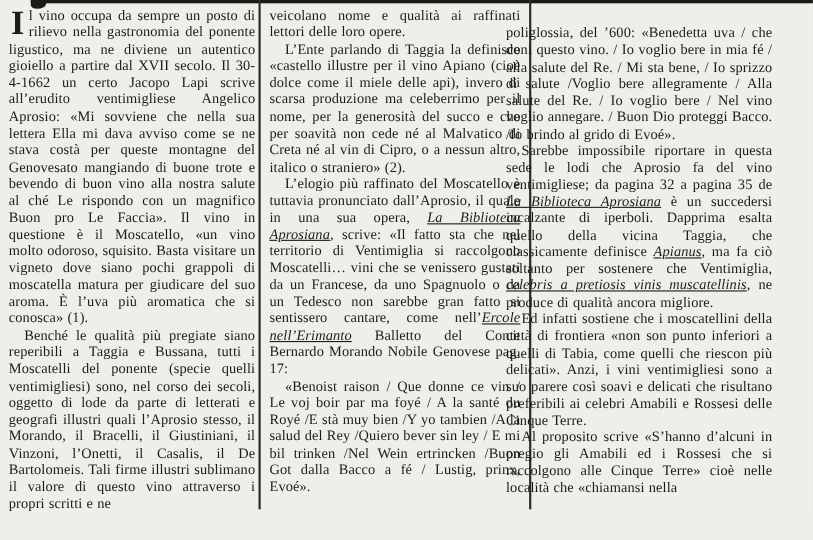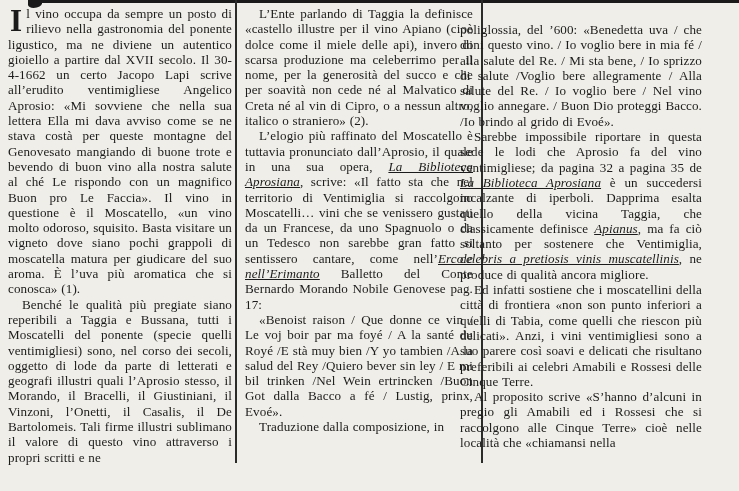--- a/index.html
+++ b/index.html
@@ -77,24 +77,24 @@
 <div class="page">
   <div class="scan-topline"></div>
   <div class="scan-topline-blob"></div>
 
   <div class="text-col col-1">
       <p class="para"><span class="dropcap">I</span><span>l vino occupa da sempre un posto di rilievo nella gastronomia del ponente ligustico, ma ne diviene un autentico gioiello a partire dal XVII secolo. Il 30-4-1662 un certo Jacopo Lapi scrive all’erudito ventimigliese Angelico Aprosio: «Mi sovviene che nella sua lettera Ella mi dava avviso come se ne stava costà per queste montagne del Genovesato mangiando di buone trote e bevendo di buon vino alla nostra salute al ché Le rispondo con un magnifico Buon pro Le Faccia». Il vino in questione è il Moscatello, «un vino molto odoroso, squisito. Basta visitare un vigneto dove siano pochi grappoli di moscatella matura per giudicare del suo aroma. È l’uva più aromatica che si conosca» (1).</span></p>
       <p class="para indent"><span>Benché le qualità più pregiate siano reperibili a Taggia e Bussana, tutti i Moscatelli del ponente (specie quelli ventimigliesi) sono, nel corso dei secoli, oggetto di lode da parte di letterati e geografi illustri quali l’Aprosio stesso, il Morando, il Bracelli, il Giustiniani, il Vinzoni, l’Onetti, il Casalis, il De Bartolomeis. Tali firme illustri sublimano il valore di questo vino attraverso i propri scritti e ne</span></p>
     </div>
   <div class="col-divider divider-1"></div>
   <div class="text-col col-2">
+      <p class="para"><span>veicolano nome e qualità ai raffinati lettori delle loro opere.</span></p>
       <p class="para indent"><span>L’Ente parlando di Taggia la definisce «castello illustre per il vino Apiano (cioè dolce come il miele delle api), invero di scarsa produzione ma celeberrimo per il nome, per la generosità del succo e che per soavità non cede né al Malvatico di Creta né al vin di Cipro, o a nessun altro, italico o straniero» (2).</span></p>
       <p class="para indent"><span>L’elogio più raffinato del Moscatello è tuttavia pronunciato dall’Aprosio, il quale in una sua opera, </span><span class="it">La Biblioteca Aprosiana</span><span>, scrive: «Il fatto sta che nel territorio di Ventimiglia si raccolgono Moscatelli… vini che se venissero gustati da un Francese, da uno Spagnuolo o da un Tedesco non sarebbe gran fatto si sentissero cantare, come nell’</span><span class="it">Ercole nell’Erimanto</span><span> Balletto del Conte Bernardo Morando Nobile Genovese pag. 17:</span></p>
       <p class="para indent"><span>«Benoist raison / Que donne ce vin / Le voj boir par ma foyé / A la santé du Royé /E stà muy bien /Y yo tambien /A la salud del Rey /Quiero bever sin ley / E mi bil trinken /Nel Wein ertrincken /Buon Got dalla Bacco a fé / Lustig, prinx, Evoé».</span></p>
-      <p class="para indent"><span>Traduzione dalla composizione, in</span></p>
     </div>
   <div class="col-divider divider-2"></div>
   <div class="text-col col-3">
       <p class="para"><span>poliglossia, del ’600: «Benedetta uva / che doni questo vino. / Io voglio bere in mia fé / alla salute del Re. / Mi sta bene, / Io sprizzo di salute /Voglio bere allegramente / Alla salute del Re. / Io voglio bere / Nel vino voglio annegare. / Buon Dio proteggi Bacco. /Io brindo al grido di Evoé».</span></p>
       <p class="para indent"><span>Sarebbe impossibile riportare in questa sede le lodi che Aprosio fa del vino ventimigliese; da pagina 32 a pagina 35 de </span><span class="it">La Biblioteca Aprosiana</span><span> è un succedersi incalzante di iperboli. Dapprima esalta quello della vicina Taggia, che classicamente definisce </span><span class="it">Apianus</span><span>, ma fa ciò soltanto per sostenere che Ventimiglia, </span><span class="it">celebris a pretiosis vinis muscatellinis</span><span>, ne produce di qualità ancora migliore.</span></p>
       <p class="para indent"><span>Ed infatti sostiene che i moscatellini della città di frontiera «non son punto inferiori a quelli di Tabia, come quelli che riescon più delicati». Anzi, i vini ventimigliesi sono a suo parere così soavi e delicati che risultano preferibili ai celebri Amabili e Rossesi delle Cinque Terre.</span></p>
       <p class="para indent"><span>Al proposito scrive «S’hanno d’alcuni in pregio gli Amabili ed i Rossesi che si raccolgono alle Cinque Terre» cioè nelle località che «chiamansi nella</span></p>
     </div>
 </div>
 

